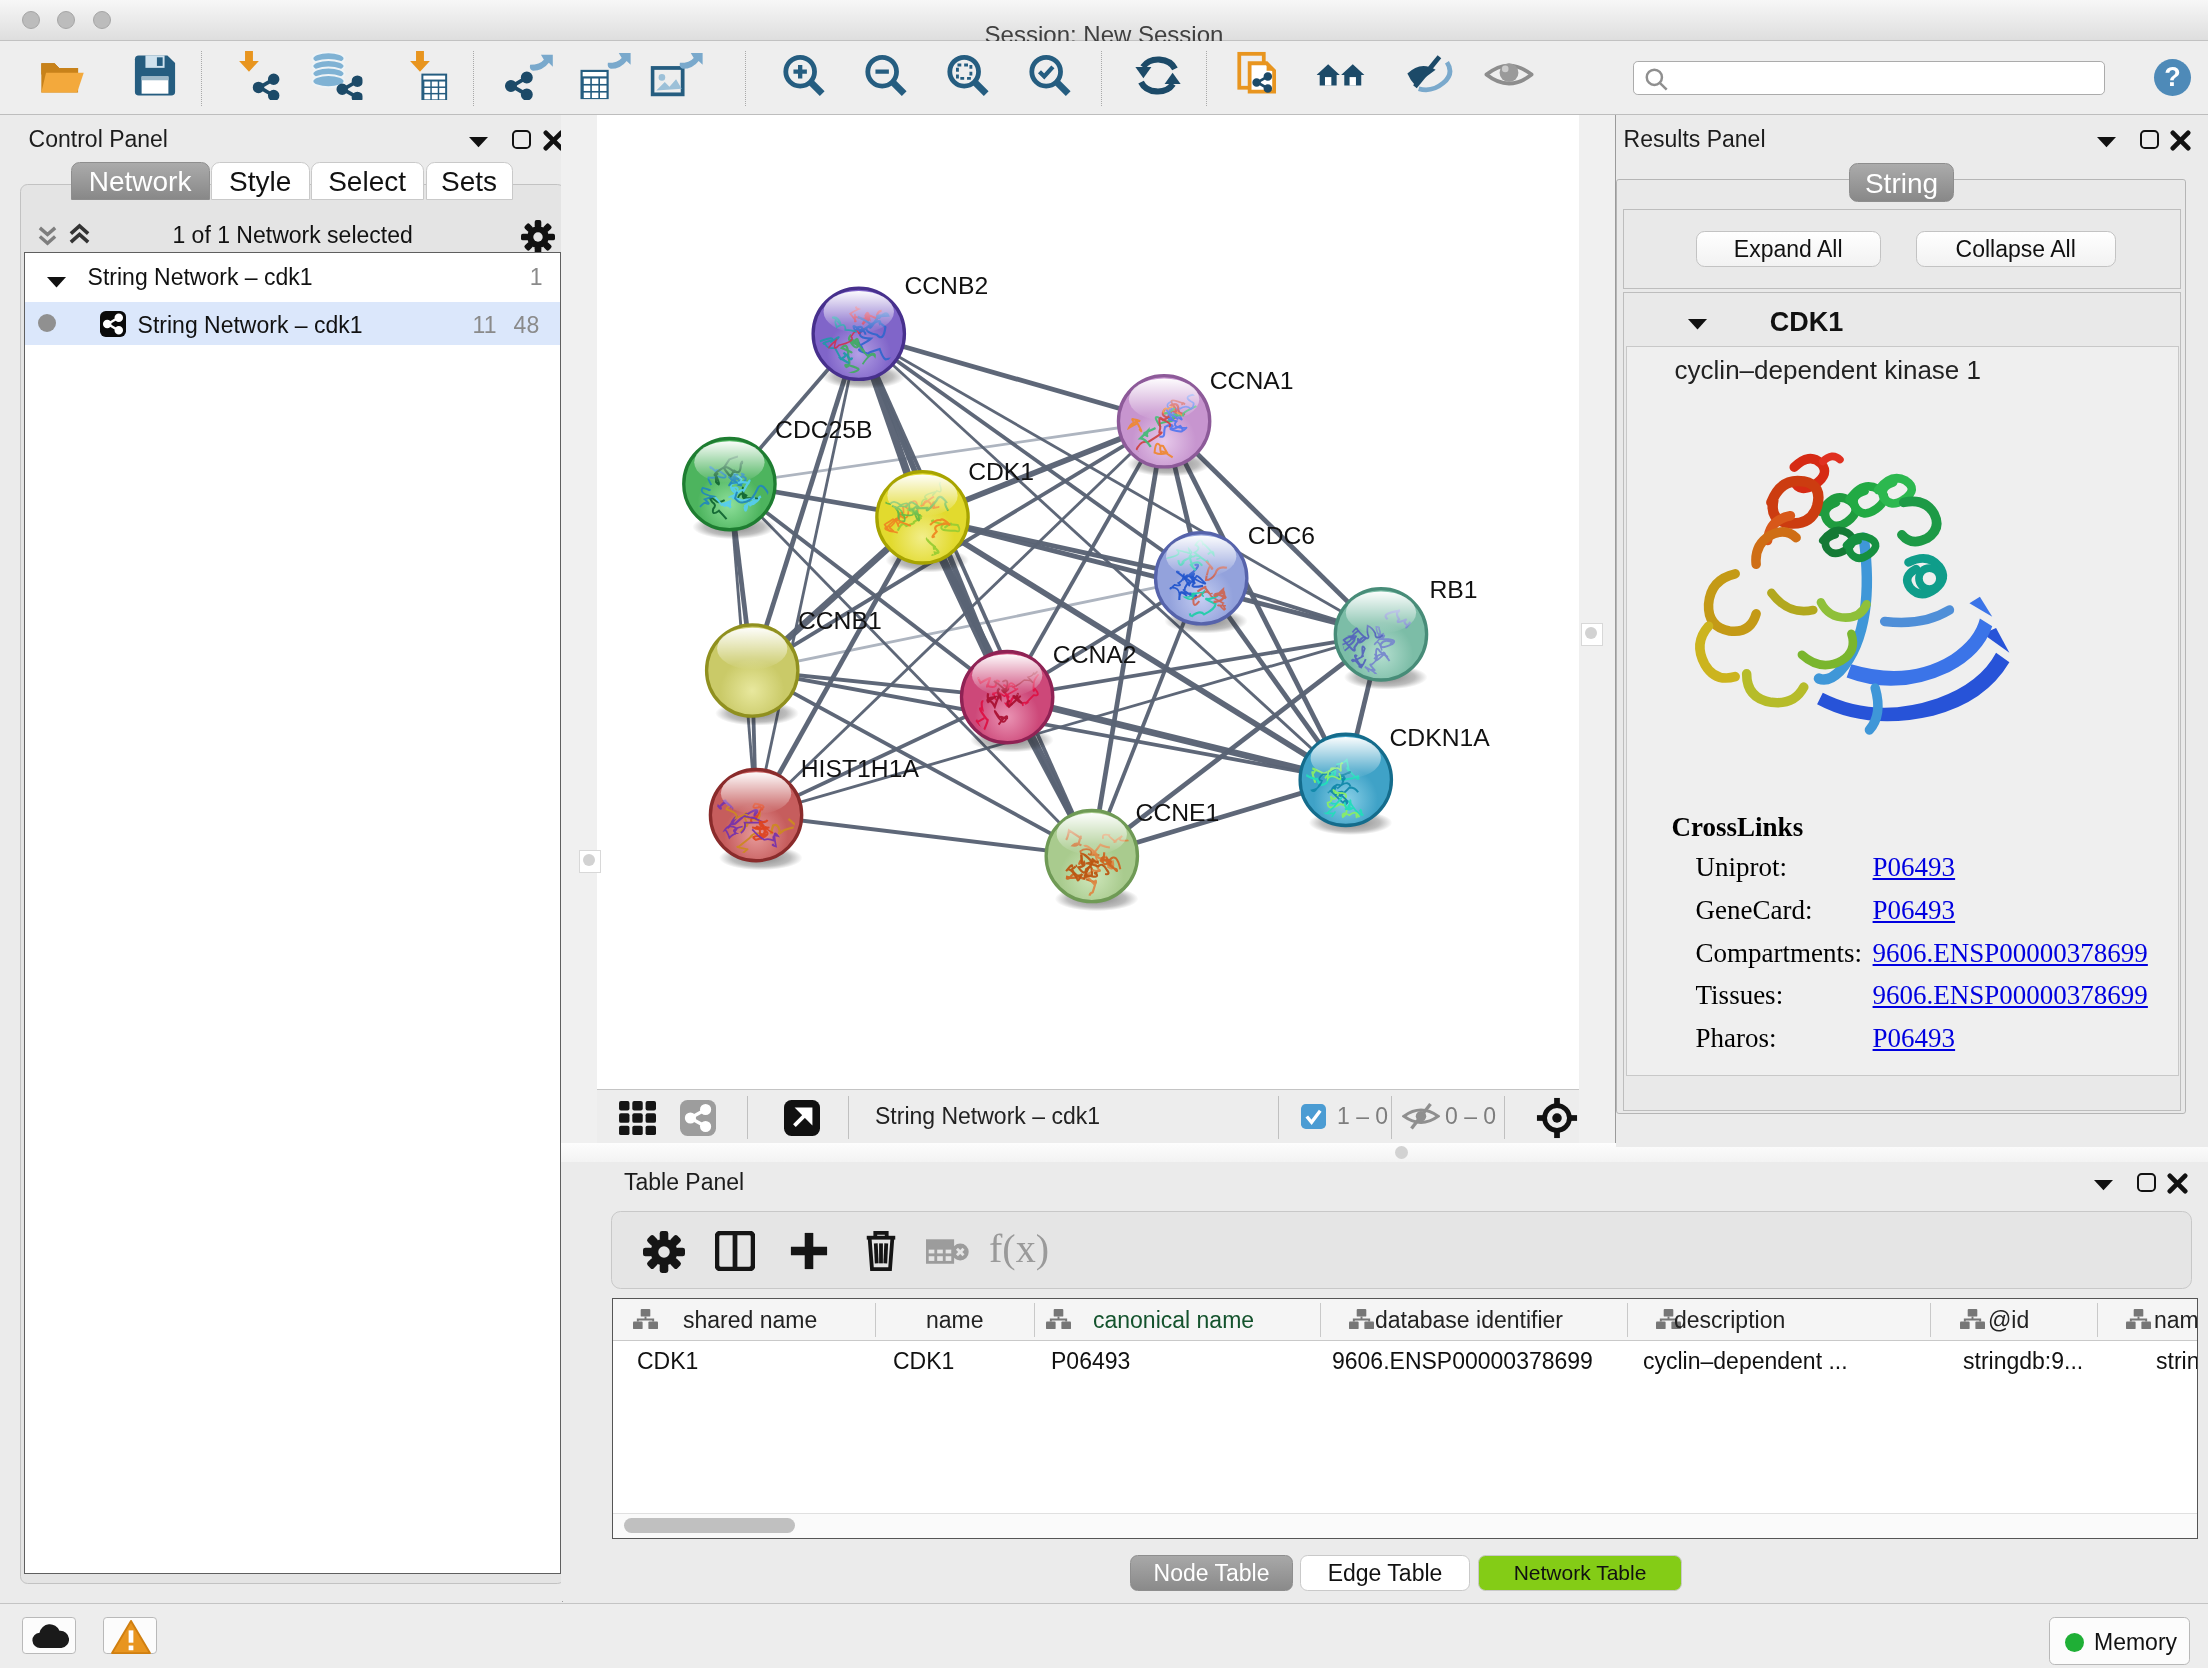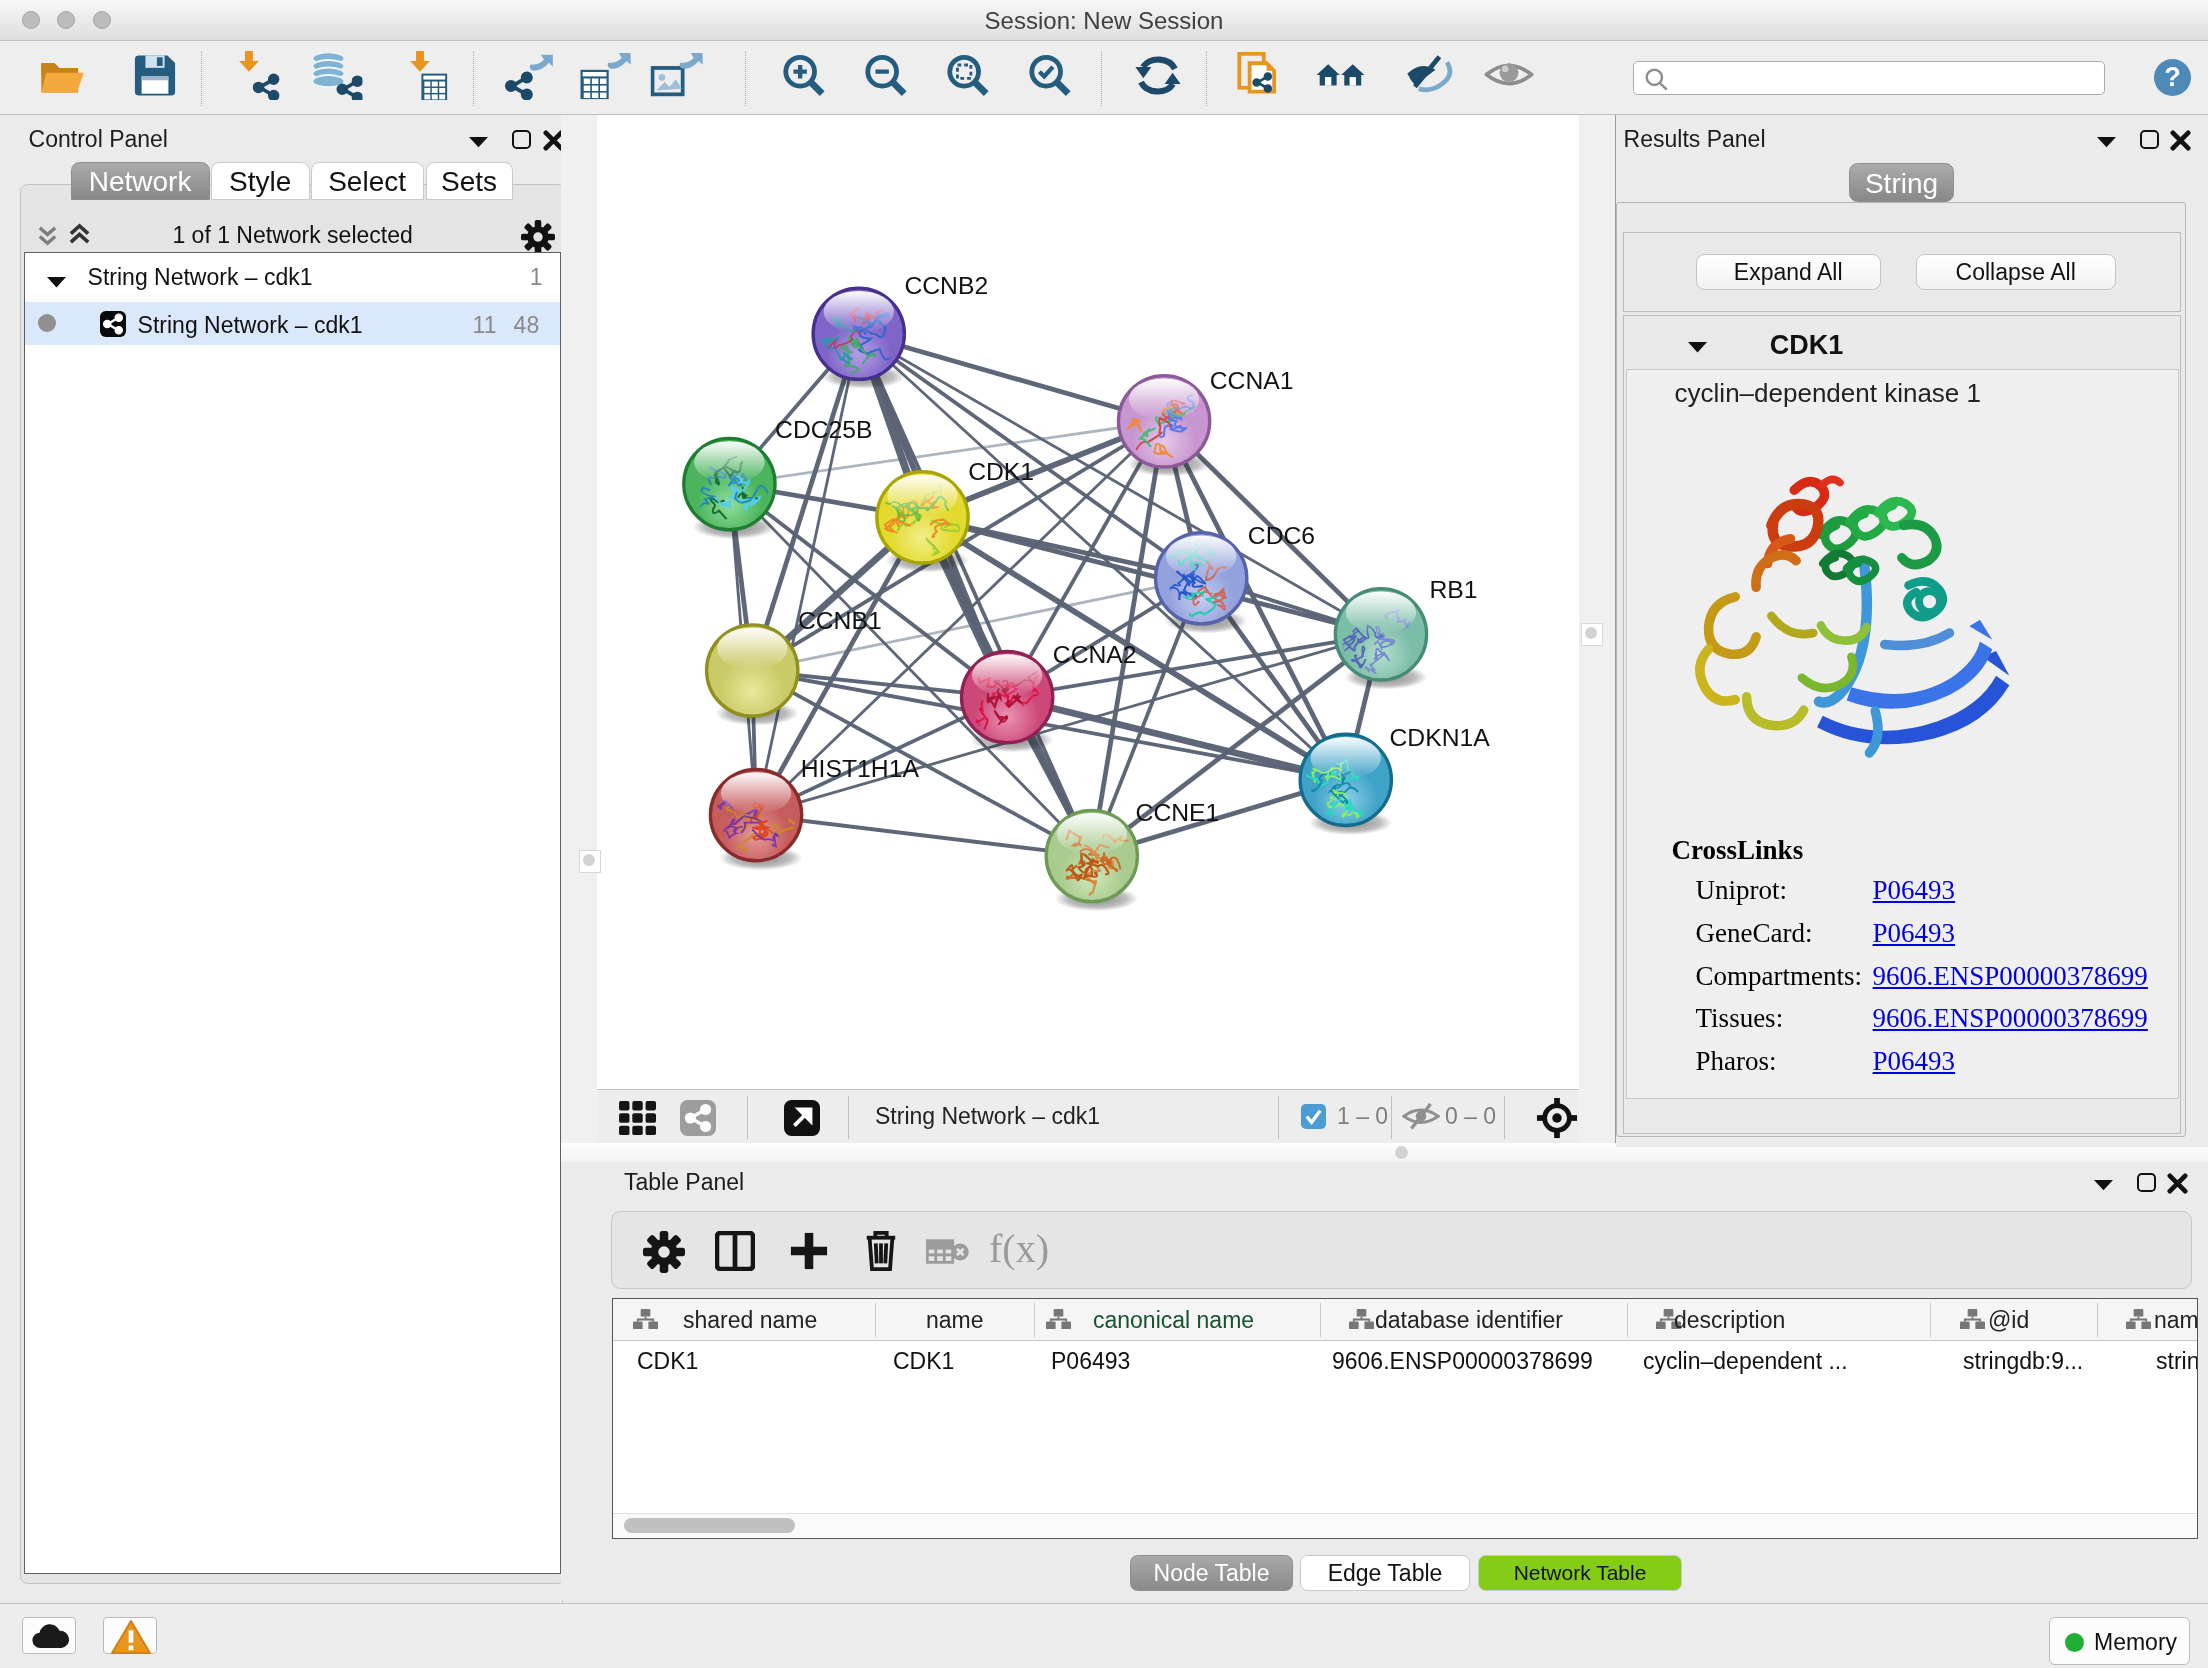--- a/index.html
+++ b/index.html
@@ -1,17 +1,17 @@
 <!DOCTYPE html>
 <html style="font-size:15px"><head><meta charset="utf-8"><style>
 html,body{margin:0;padding:0;width:2208px;height:1668px;overflow:hidden;}
 body{font-family:"Liberation Sans",sans-serif;background:#ebebeb;position:relative;}
 .titlebar{position:absolute;left:0;top:0;width:2208px;height:40px;background:linear-gradient(#f7f7f7,#dedede);border-bottom:1px solid #c2c2c2;}
 .tl{position:absolute;top:11.4px;width:18px;height:18px;border-radius:50%;background:#bcbcbc;border:1px solid #a6a6a6;box-sizing:border-box;}
-.title{position:absolute;top:7px;left:0;width:100%;text-align:center;font-size:24px;color:#404040;}
+.title{position:absolute;top:21px;left:0;width:100%;text-align:center;font-size:24px;color:#404040;}
 .toolbar{position:absolute;left:0;top:41px;width:2208px;height:73px;background:#eeeeee;border-bottom:1px solid #bdbdbd;}
 .ticon{position:absolute;top:36px;transform:translate(-50%,-50%);}
 .tsep{position:absolute;top:9.5px;height:55px;border-left:1.9px dotted #a9a9a9;}
 .searchbox{position:absolute;left:1633px;top:20px;width:472px;height:34px;background:#fff;border:1px solid #ababab;border-radius:4.8px;box-sizing:border-box;}
 .helpbtn{position:absolute;left:2154px;top:18px;width:37px;height:37px;border-radius:50%;background:#4e8ab8;color:#fff;font-size:27px;font-weight:bold;text-align:center;line-height:37px;}
 .dock{position:absolute;background:#ebebeb;}
 .ptitle{position:absolute;font-size:23px;color:#1c1c1c;}
 .pbsq{position:absolute;width:19px;height:19px;border:2.9px solid #111;border-radius:4.8px;box-sizing:border-box;}
 .tab{position:absolute;box-sizing:border-box;border:1px solid #c9c9c9;background:#fff;border-radius:8.6px 8.6px 0 0;font-size:28px;color:#111;text-align:center;}
 .tabsel{background:linear-gradient(#ababab,#888888);color:#fff;border-color:#8e8e8e;}
@@ -677,21 +677,21 @@
         <polygon points="1,2 21,2 11,13" fill="#111"></polygon>
       </svg></div>
     <div class="pbsq" style="left:524px;top:15px"></div>
     <div style="position:absolute;left:554px;top:15px"><svg width="21" height="21" viewBox="0 0 22 22" style="" xmlns="http://www.w3.org/2000/svg">
         <g stroke="#111" stroke-width="5" stroke-linecap="round">
           <line x1="3" y1="3" x2="19" y2="19"></line>
           <line x1="19" y1="3" x2="3" y2="19"></line>
         </g>
       </svg></div>
     <div class="tab tabsel" style="left:233px;top:48px;width:105px;height:39px;line-height:39px;border-radius:8.6px;z-index:5;">String</div>
-    <div style="position:absolute;left:0px;top:87px;width:570px;height:935px;background:#e9e9e9;border:1px solid #b5b5b5;border-radius:2.9px;box-sizing:border-box;">
+    <div style="position:absolute;left:0px;top:64px;width:570px;height:935px;background:#e9e9e9;border:1px solid #b5b5b5;border-radius:2.9px;box-sizing:border-box;">
       <div style="position:absolute;left:5.7px;top:28.5px;width:558px;height:80px;background:#e9e9e9;border:1px solid #bdbdbd;box-sizing:border-box;">
         <div class="btn" style="left:72px;top:21px;width:185px;height:36px;line-height:34px;">Expand All</div>
         <div class="btn" style="left:292px;top:21px;width:200px;height:36px;line-height:34px;">Collapse All</div>
       </div>
       <div style="position:absolute;left:5.7px;top:112px;width:558px;height:819px;background:#e9e9e9;border:1px solid #bdbdbd;box-sizing:border-box;">
         <div style="position:absolute;left:63px;top:23px;"><svg width="21" height="12.4" viewBox="0 0 22 13" style="" xmlns="http://www.w3.org/2000/svg">
             <polygon points="1,1 21,1 11,12" fill="#111"></polygon>
           </svg></div>
         <div style="position:absolute;left:146px;top:14.3px;font-size:27px;font-weight:bold;color:#111;">CDK1</div>
         <div style="position:absolute;left:1.9px;top:53px;width:553px;height:730px;background:#efefef;border:1px solid #c8c8c8;box-sizing:border-box;">

